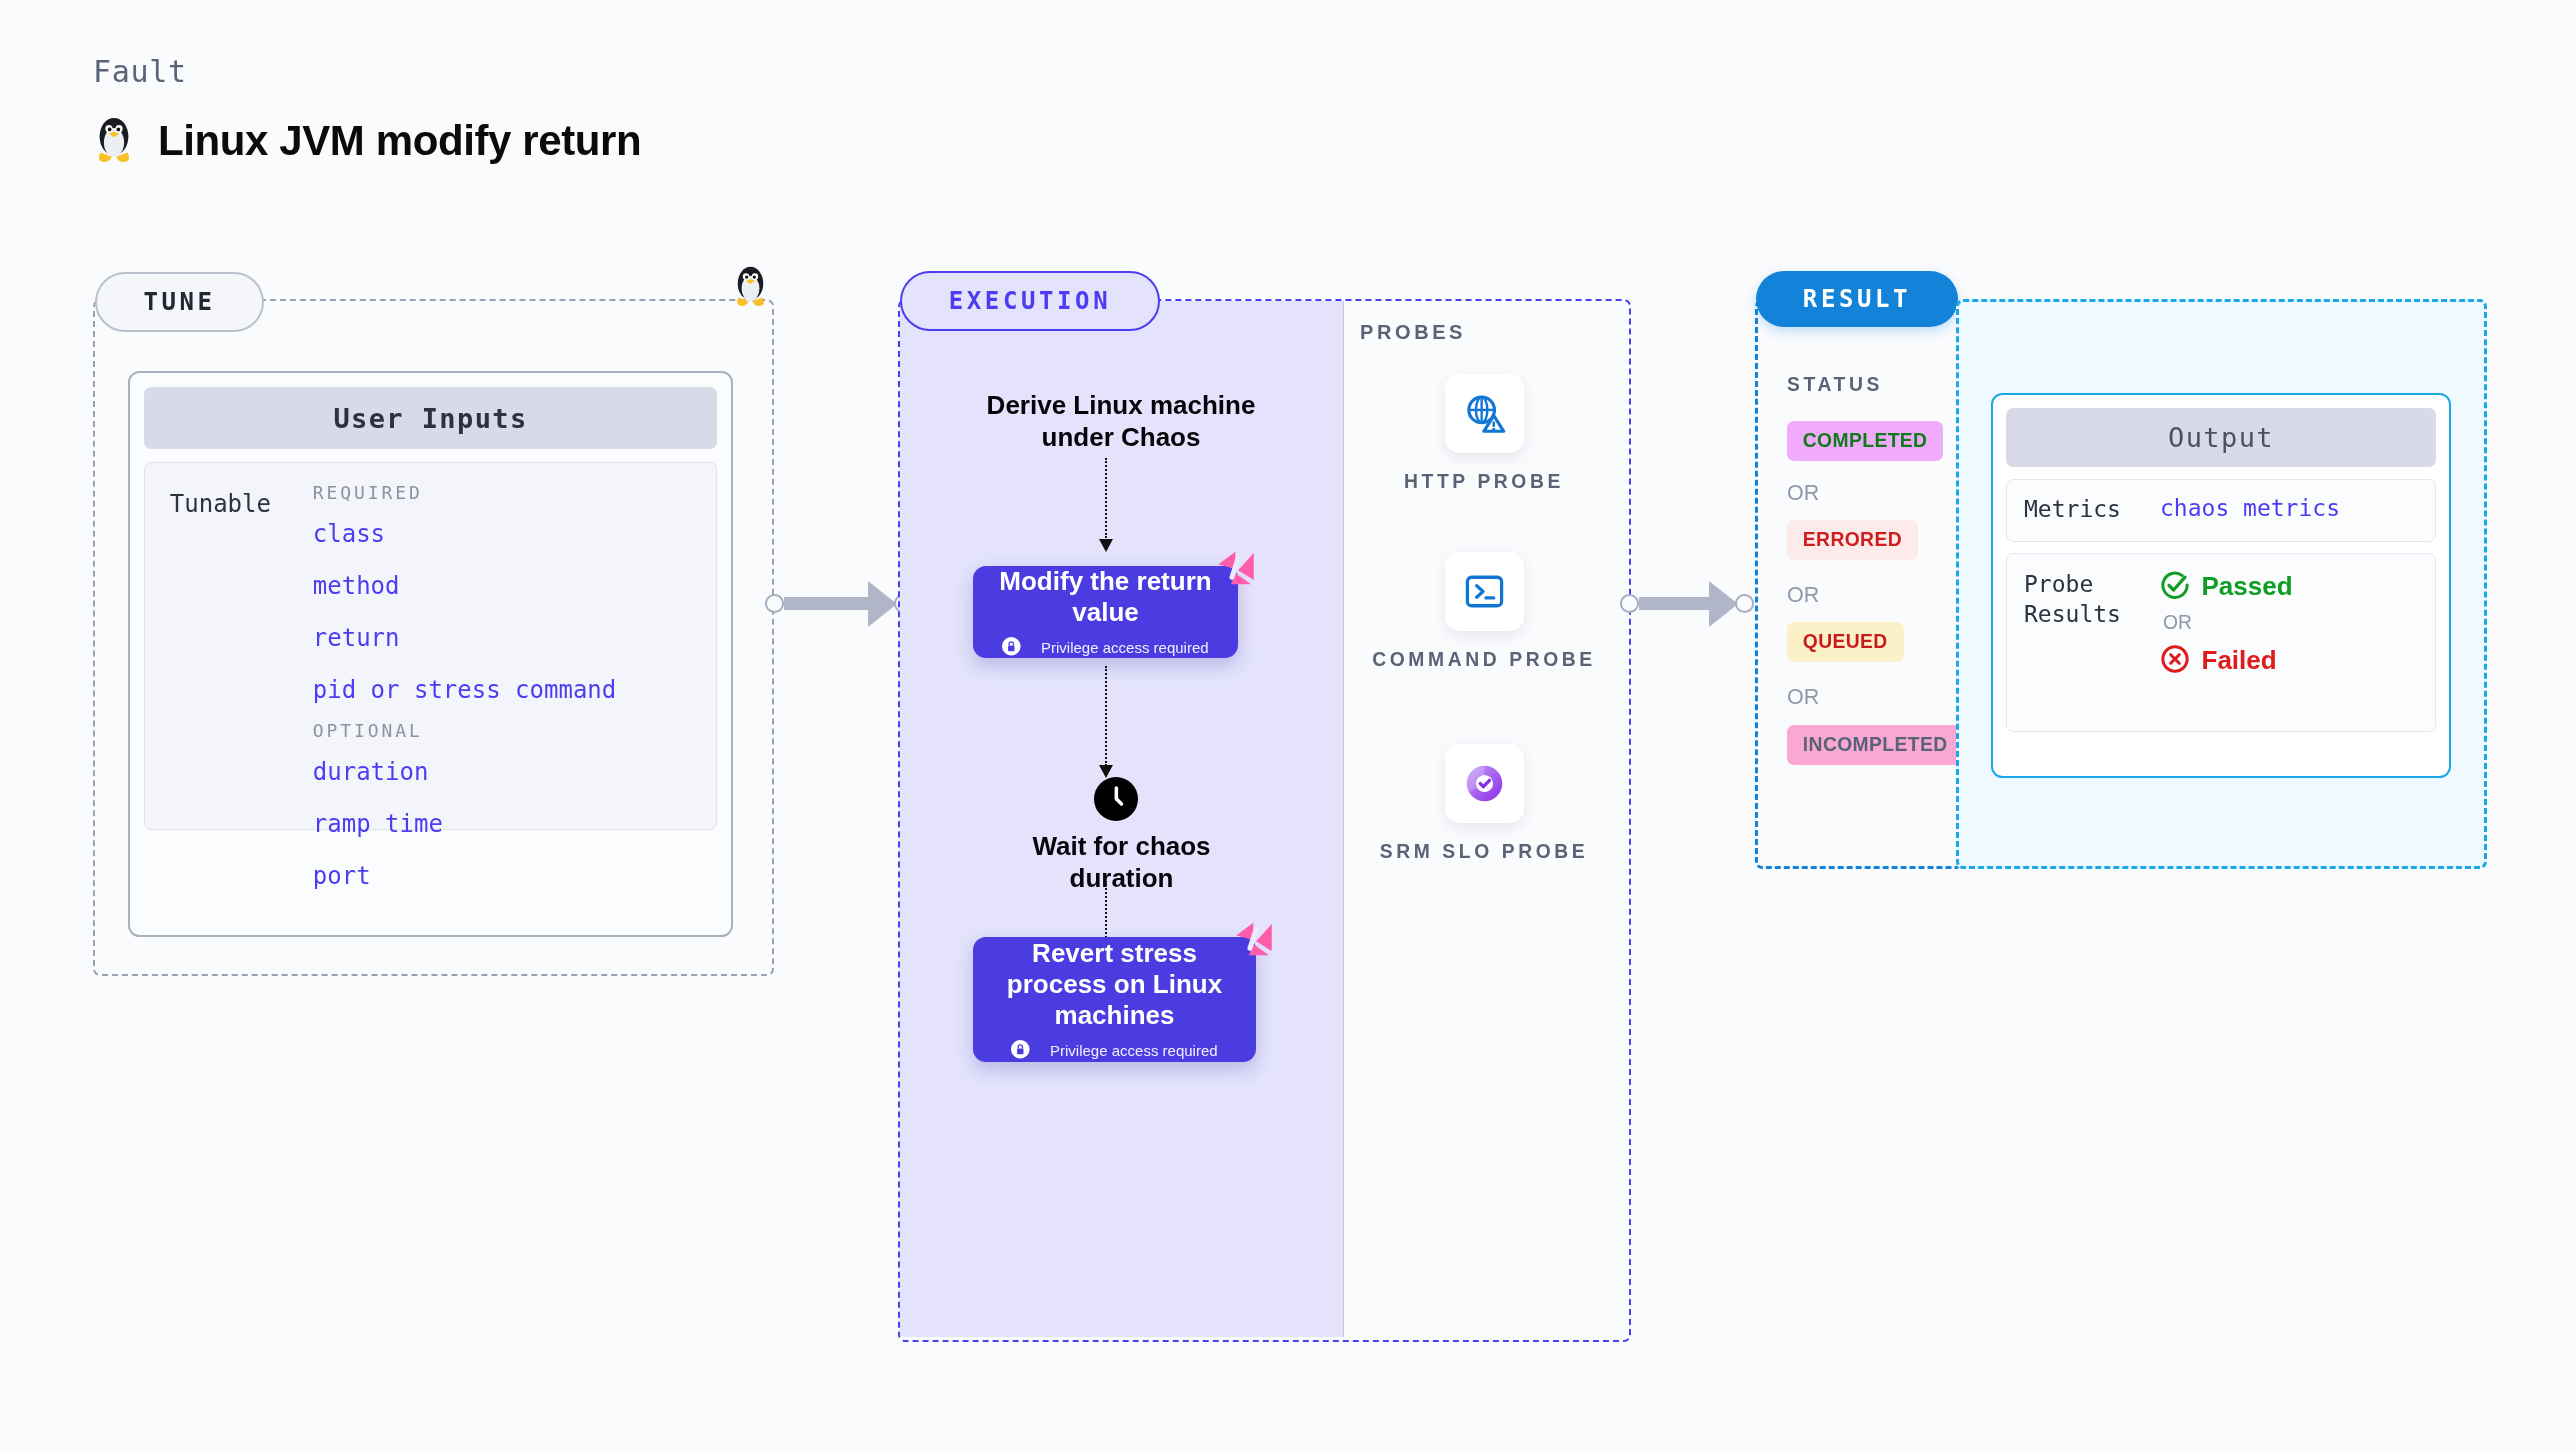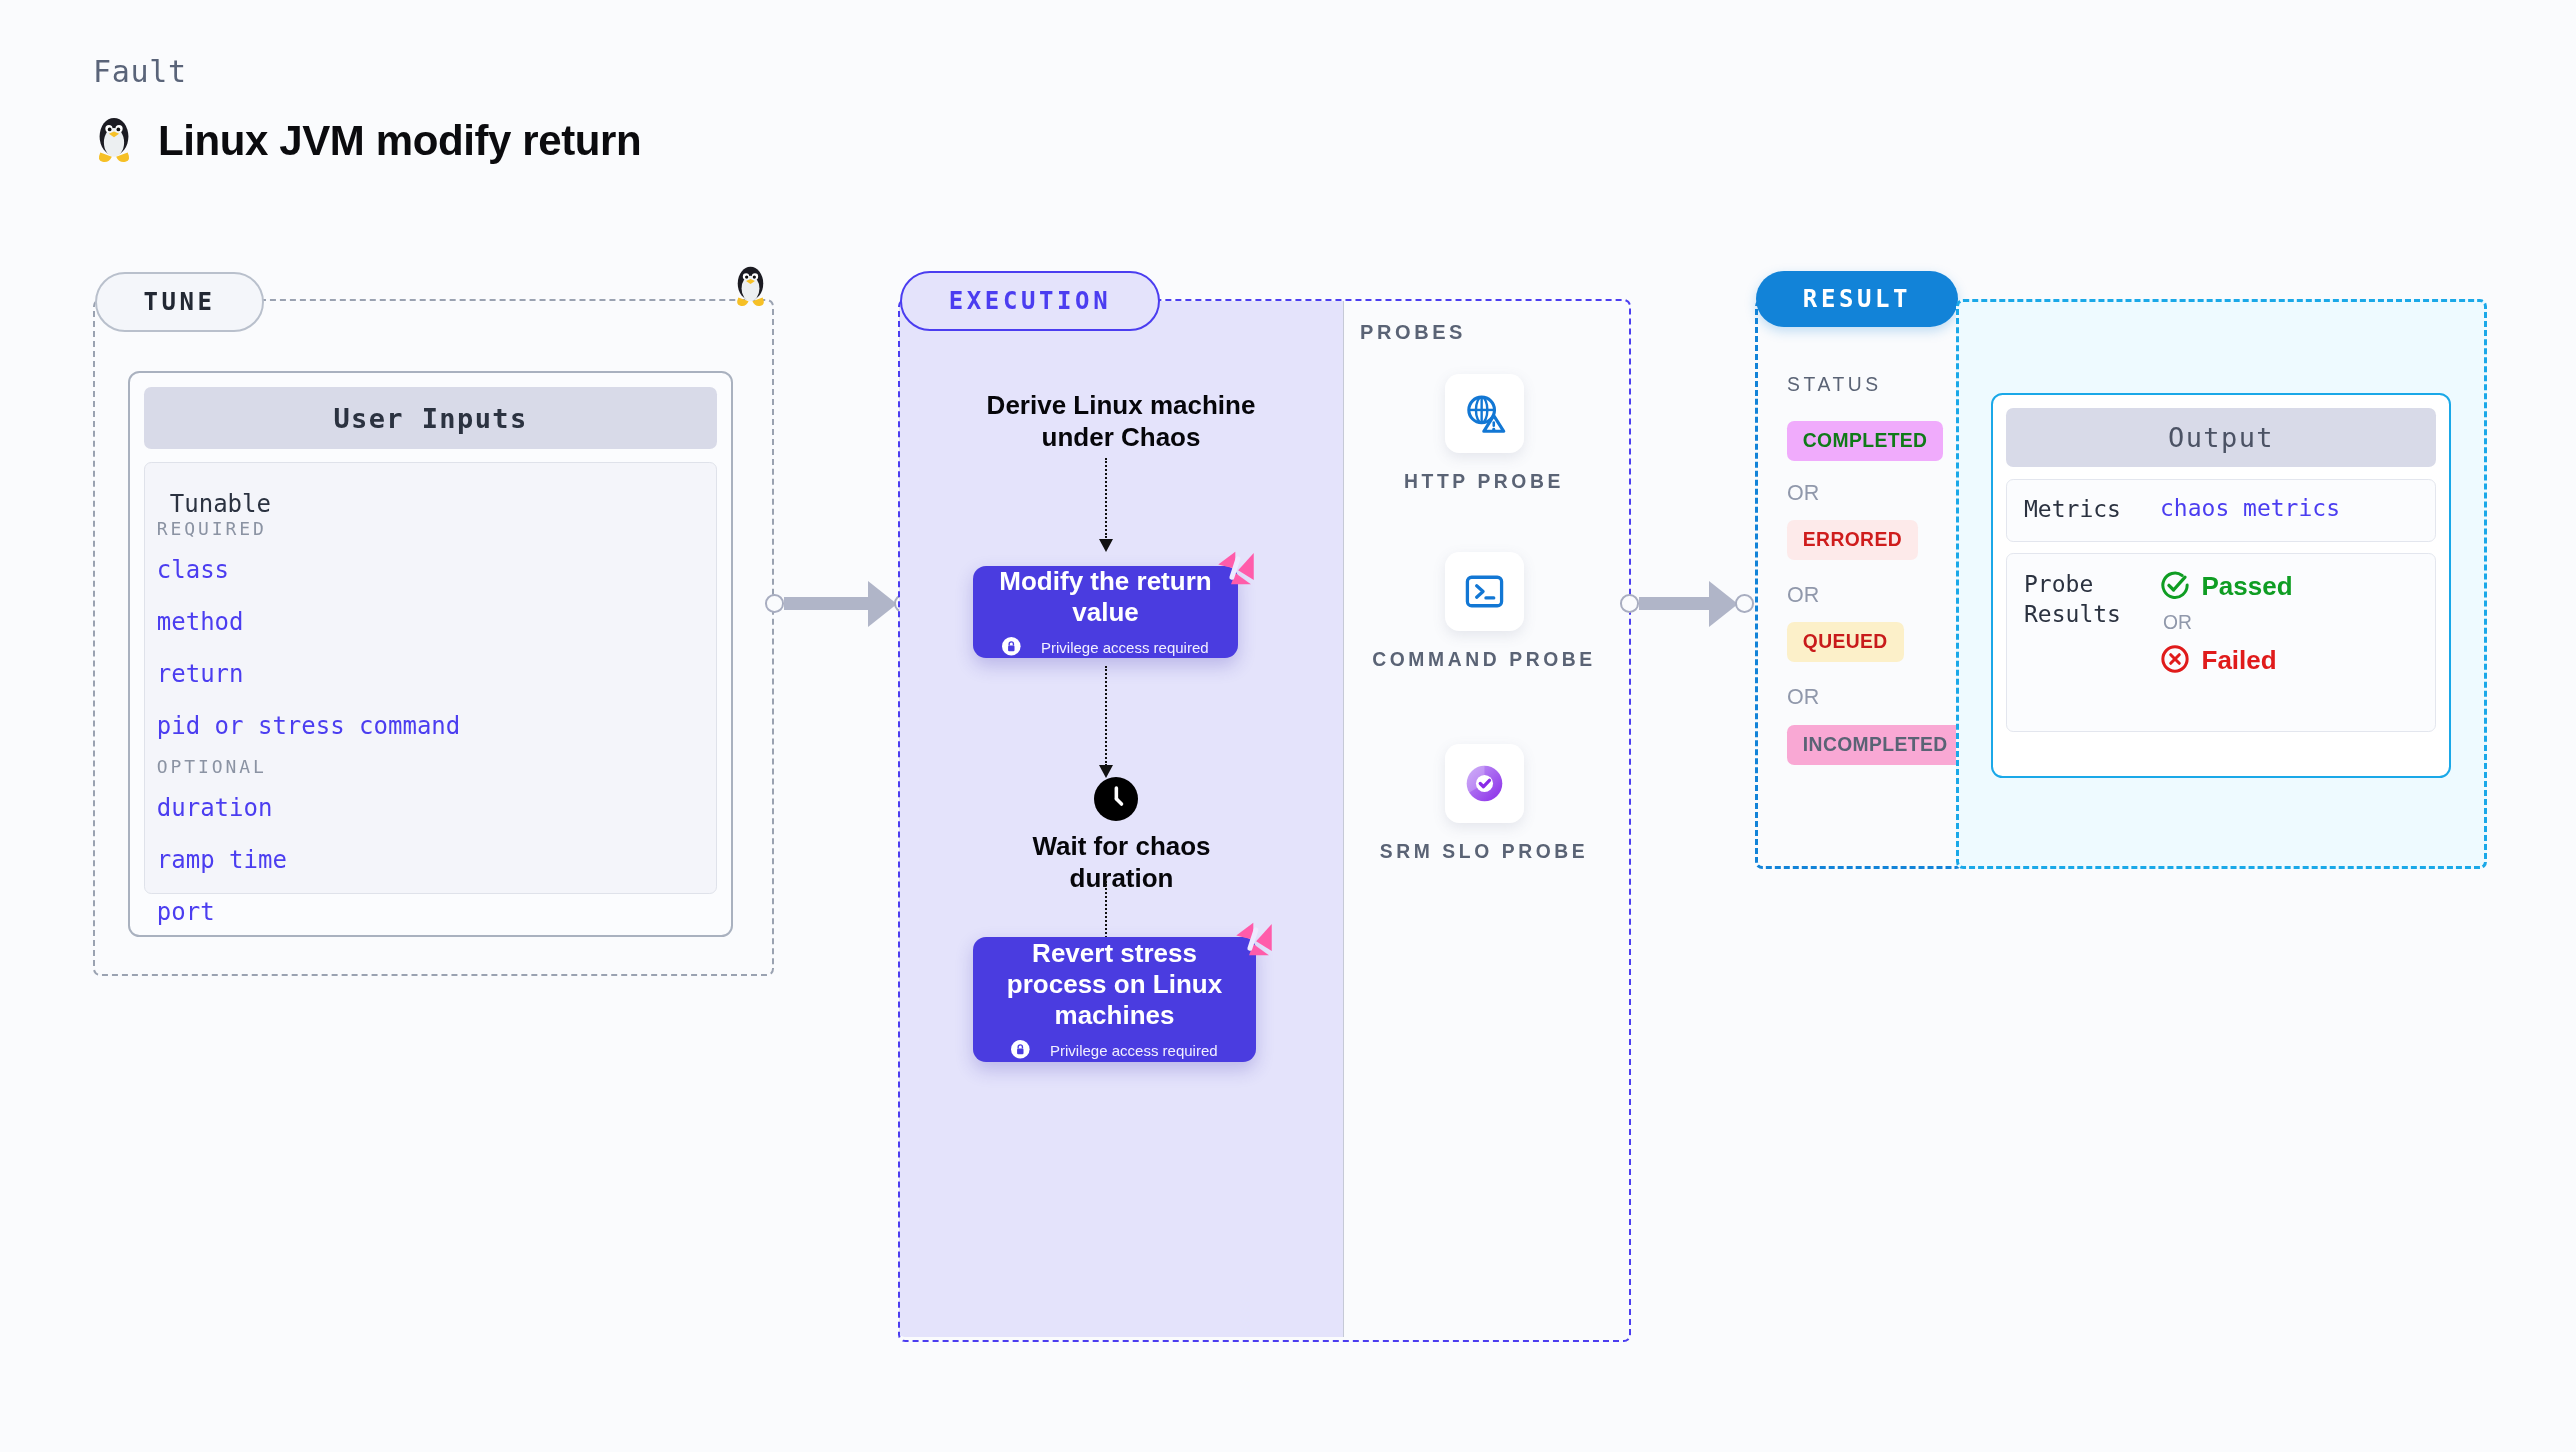--- a/index.html
+++ b/index.html
@@ -39,23 +39,23 @@
     background:#fbfcfe;border:2.1px solid #a9b1bf;border-radius:11.5px;
     box-sizing:border-box;padding:14.3px;
   }
   #user-inputs-hdr{
     height:62px;background:#d8dae8;border-radius:7.2px;
     display:flex;align-items:center;justify-content:center;
     font-family:"DejaVu Sans Mono","Liberation Mono",monospace;
     font-size:27px;font-weight:bold;color:#2b3240;letter-spacing:1.4px;
   }
   #tune-inner{
-    margin-top:13px;height:432px;background:#f4f5fa;
+    margin-top:13px;height:368px;background:#f4f5fa;
     border:1.4px solid #dfe2ea;border-radius:7.2px;box-sizing:border-box;
-    display:flex;padding:18.6px 11.5px;flex-direction:column;
+    display:flex;padding:18.6px 11.5px;
   }
   #tunable-label{
     width:143px;font-family:"DejaVu Sans Mono","Liberation Mono",monospace;
     font-size:24px;color:#2b3240;padding-left:13px;padding-top:8.6px;
   }
   #tunable-list{flex:1;}
   .grp-label{
     font-family:"DejaVu Sans Mono","Liberation Mono",monospace;
     font-size:18px;color:#8b93a3;letter-spacing:2.9px;margin:0 0 17px 0;
   }
@@ -137,21 +137,21 @@
   #probe-cmd{left:1343px;top:552px;}
   #probe-srm{left:1343px;top:744px;}
 
   
   #result-box{left:1755px;top:299px;width:202px;height:564px;
     border:3.6px dashed #1283d8;background:transparent;}
   #result-pill{left:1756px;top:271px;width:202px;height:56px;
     background:#1283d8;border:none;color:#fff;font-size:24px;
     box-shadow:0 4.3px 11.5px rgba(18,131,216,.25);}
   #status-label{position:absolute;left:1787px;top:374px;font-size:19.3px;
-    font-weight:normal;color:#5a6375;letter-spacing:3.6px;}
+    font-weight:bold;color:#5a6375;letter-spacing:3.6px;}
   .status-badge{
     position:absolute;display:inline-flex;align-items:center;justify-content:center;
     height:40px;padding:0 15.8px;border-radius:7.2px;
     font-size:19.3px;font-weight:bold;letter-spacing:0.4px;
   }
   .or-text{position:absolute;font-size:21.5px;color:#9098ab;}
   #badge-completed{left:1787px;top:421px;background:#f0abfc;color:#107a19;}
   #or-1{left:1787px;top:481px;}
   #badge-errored{left:1787px;top:520px;background:#fdeaea;color:#cf1d1d;}
   #or-2{left:1787px;top:583px;}

